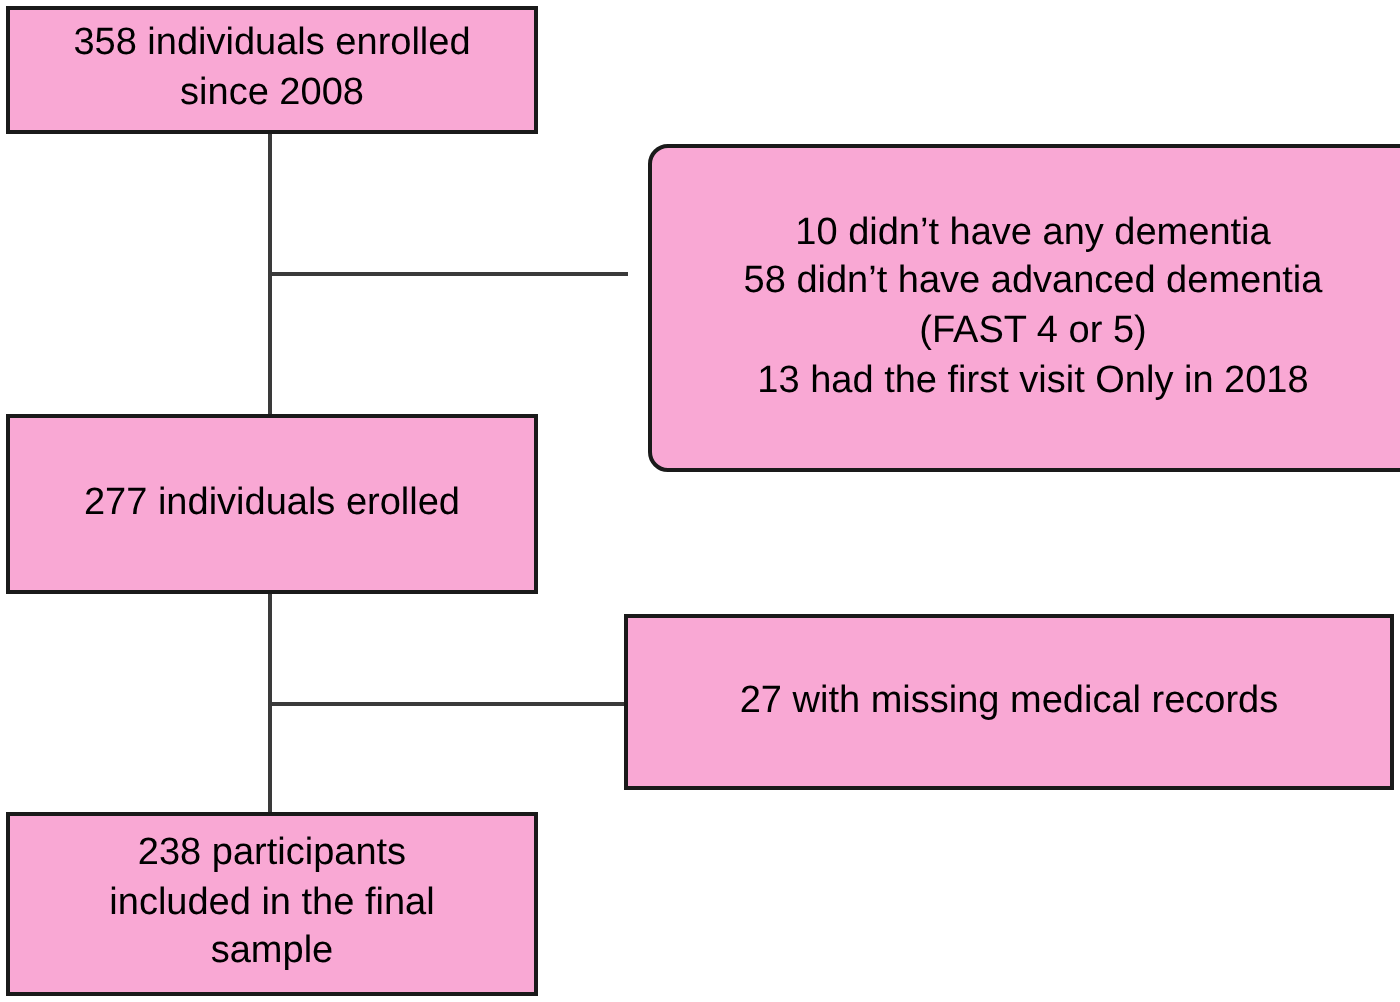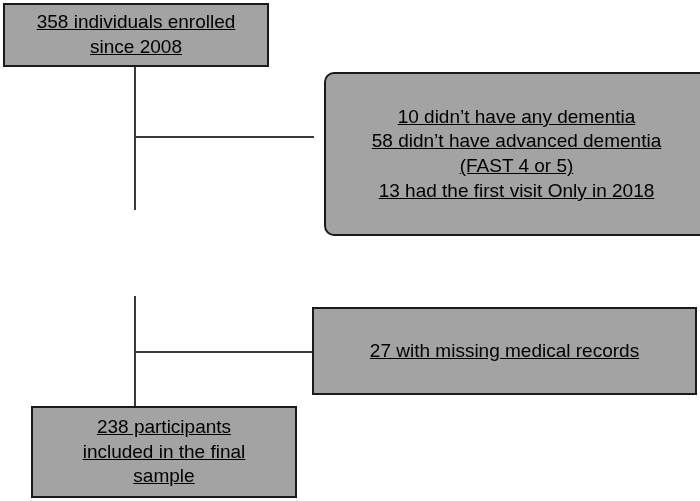--- a/index.html
+++ b/index.html
@@ -12,32 +12,31 @@
     width: 700px;
     height: 501px;
     background: #ffffff;
     font-family: "Liberation Sans", sans-serif;
     overflow: hidden;
   }
   .node {
     position: absolute;
     box-sizing: border-box;
     border: 2px solid #1a1a1a;
-    background: #a3a3a3;
+    background: #f9a8d4;
     display: flex;
     align-items: center;
     justify-content: center;
     text-align: center;
     color: #000000;
     font-size: 19px;
     line-height: 1.30;
     padding: 14px 6px;
     z-index: 2;
     white-space: pre-line;
-    text-decoration: underline;
   }
   .connector {
     position: absolute;
     background: #3a3a3a;
     z-index: 1;
   }
   .connector.v { width: 2px; }
   .connector.h { height: 2px; }
 </style>
 </head>
@@ -52,20 +51,21 @@
   <div class="connector h" style="left:134px; top:351px; width:180px;"></div>
 
   <div class="node" style="left:3px; top:3px; width:266px; height:64px;">358 individuals enrolled
 since 2008</div>
 
   <div class="node" style="left:324px; top:72px; width:385px; height:164px;border-radius:10px;">10 didn’t have any dementia
 58 didn’t have advanced dementia
 (FAST 4 or 5)
 13 had the first visit Only in 2018</div>
 
+  <div class="node" style="left:3px; top:207px; width:266px; height:90px;">277 individuals erolled</div>
 
   <div class="node" style="left:312px; top:307px; width:385px; height:88px;">27 with missing medical records</div>
 
-  <div class="node" style="left:3px; top:406px; width:266px; height:92px;margin-left:28px;">238 participants
+  <div class="node" style="left:3px; top:406px; width:266px; height:92px;">238 participants
 included in the final
 sample</div>
 
 </div>
 
 </body></html>

